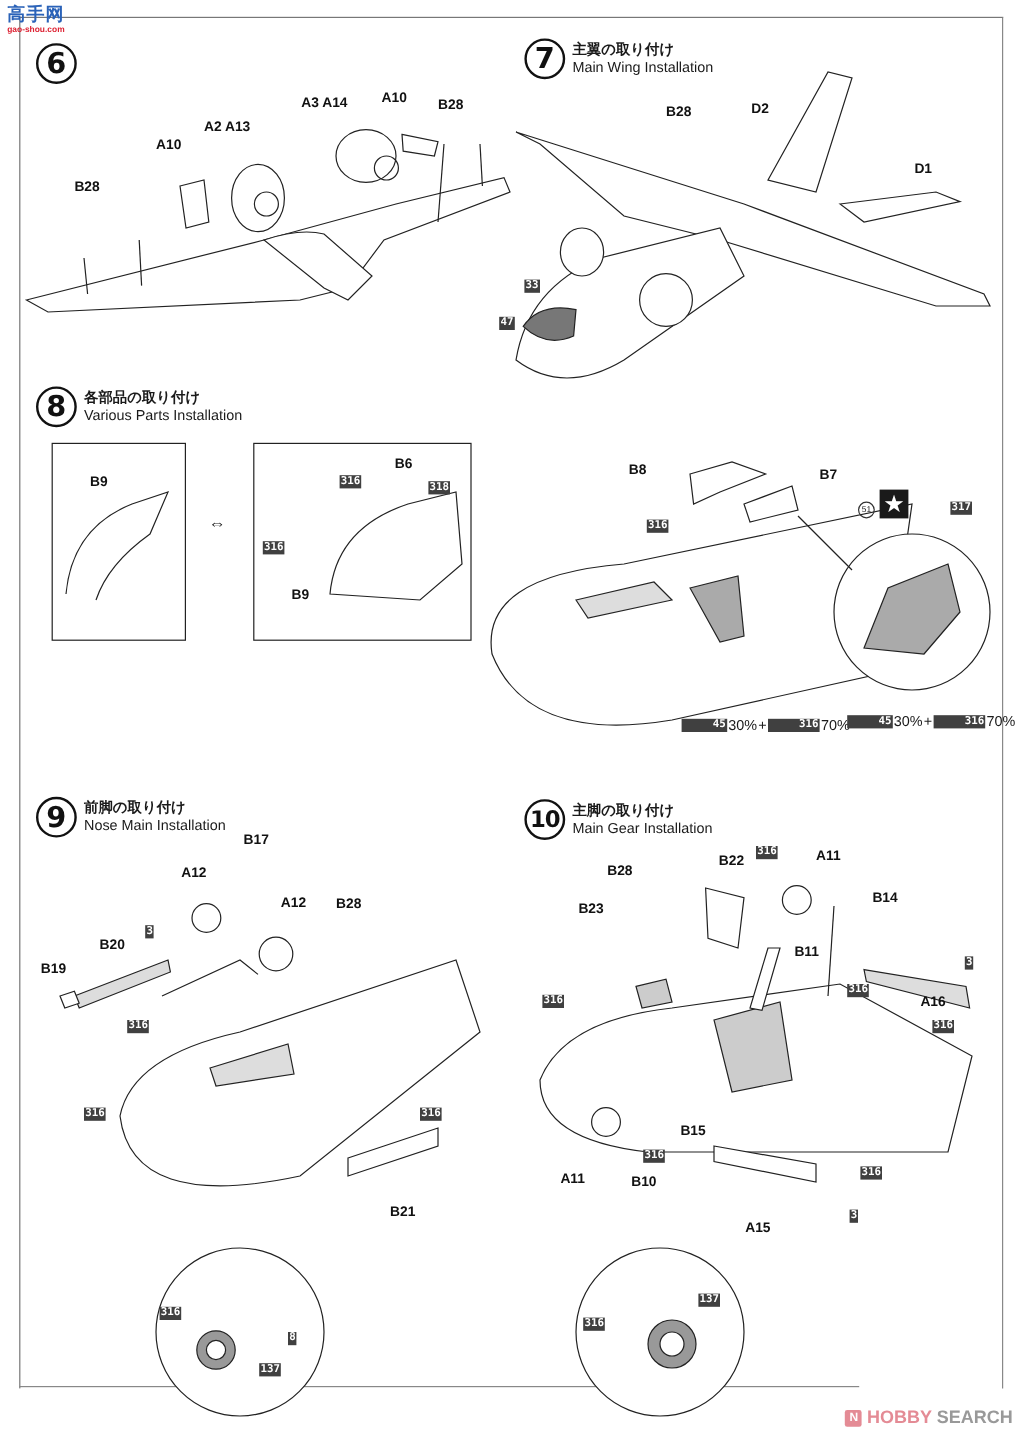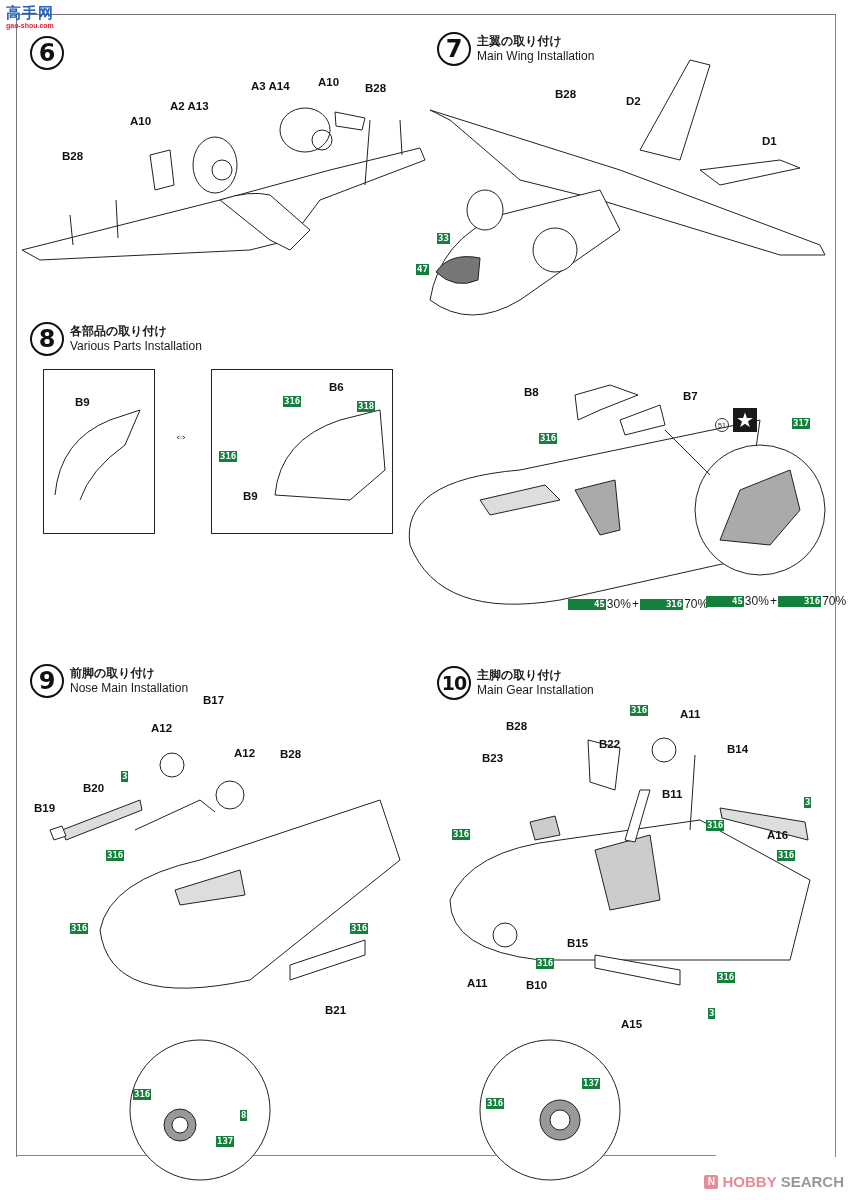--- a/index.html
+++ b/index.html
@@ -12,21 +12,21 @@
   .logo .cn { font-size:15px; font-weight:bold; color:#2a62b8; letter-spacing:1px; line-height:18px; }
   .logo .url { font-size:7px; font-weight:bold; color:#d23; line-height:8px; }
   .step-head { position:absolute; display:flex; align-items:center; gap:6px; }
   .step-num { width:30px; height:30px; border:2px solid #111; border-radius:50%;
               display:flex; align-items:center; justify-content:center;
               font-size:24px; font-weight:900; font-family:"DejaVu Sans", sans-serif; color:#111; }
   .step-num.two { font-size:19px; letter-spacing:-1px; }
   .step-titles .jp { font-size:12px; font-weight:bold; line-height:15px; }
   .step-titles .en { font-size:12px; line-height:15px; }
   .lbl { position:absolute; font-size:11.5px; font-weight:bold; color:#111; white-space:nowrap; }
-  .paint { position:absolute; background:#15803d; color:#fff; font-size:9px; font-weight:bold;
+  .paint { position:absolute; background:#404040; color:#fff; font-size:9px; font-weight:bold;
            padding:0 1px; line-height:11px; font-family:"DejaVu Sans Mono", monospace; }
   .mix { position:absolute; font-size:12px; white-space:nowrap; display:flex; align-items:center; gap:1px; }
   .mix .paint { position:static;padding-left:26px; }
   .ring-num { position:absolute; width:12px; height:12px; border:1px solid #333; border-radius:50%;
               font-size:7px; display:flex; align-items:center; justify-content:center; }
   .box { position:absolute; border:1.5px solid #222; }
   .star-box { position:absolute; width:24px; height:24px; background:#1a1a1a; color:#fff;
               font-size:20px; display:flex; align-items:center; justify-content:center; }
   svg.draw { position:absolute; left:0; top:0; }
   .watermark { position:absolute; right:10px; top:1173px; font-size:15px; font-weight:bold;
@@ -129,21 +129,21 @@
 <div class="lbl" style="left:62px;top:150px;">B28</div>
 
 <div class="step-head" style="left:437px;top:32px;">
   <div class="step-num">7</div>
   <div class="step-titles">
     <div class="jp">主翼の取り付け</div>
     <div class="en">Main Wing Installation</div>
   </div>
 </div>
 <div class="lbl" style="left:555px;top:88px;">B28</div>
-<div class="lbl" style="left:626px;top:95px;">D2</div>
+<div class="lbl" style="left:626px;top:85px;">D2</div>
 <div class="lbl" style="left:762px;top:135px;">D1</div>
 <div class="paint" style="left:437px;top:233px;">33</div>
 <div class="paint" style="left:416px;top:264px;">47</div>
 
 <div class="step-head" style="left:30px;top:322px;">
   <div class="step-num">8</div>
   <div class="step-titles">
     <div class="jp">各部品の取り付け</div>
     <div class="en">Various Parts Installation</div>
   </div>
@@ -200,21 +200,21 @@
 <div class="paint" style="left:240px;top:1110px;">8</div>
 <div class="paint" style="left:216px;top:1136px;">137</div>
 
 <div class="step-head" style="left:437px;top:666px;">
   <div class="step-num two">10</div>
   <div class="step-titles">
     <div class="jp">主脚の取り付け</div>
     <div class="en">Main Gear Installation</div>
   </div>
 </div>
-<div class="lbl" style="left:575px;top:738px;padding-left:24px;">B22</div>
+<div class="lbl" style="left:575px;top:712px;padding-left:24px;">B22</div>
 <div class="lbl" style="left:680px;top:708px;">A11</div>
 <div class="lbl" style="left:506px;top:720px;">B28</div>
 <div class="lbl" style="left:727px;top:743px;">B14</div>
 <div class="lbl" style="left:482px;top:752px;text-align:center;">B23</div>
 <div class="lbl" style="left:662px;top:788px;">B11</div>
 <div class="lbl" style="left:767px;top:829px;">A16</div>
 <div class="lbl" style="left:567px;top:937px;">B15</div>
 <div class="lbl" style="left:467px;top:977px;">A11</div>
 <div class="lbl" style="left:526px;top:979px;">B10</div>
 <div class="lbl" style="left:621px;top:1018px;">A15</div>

